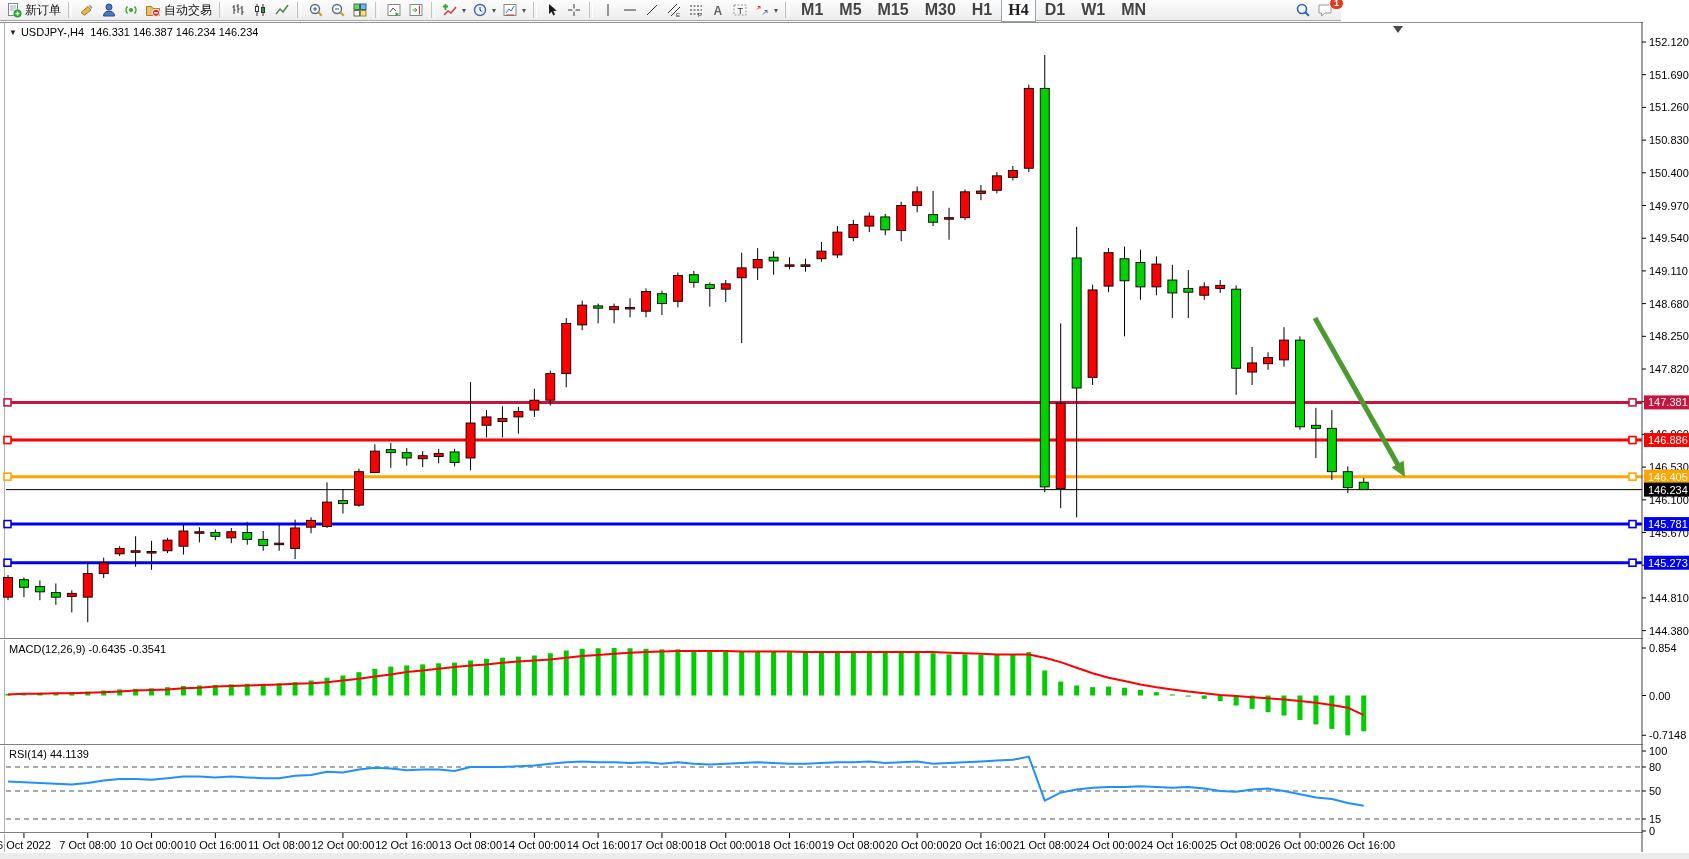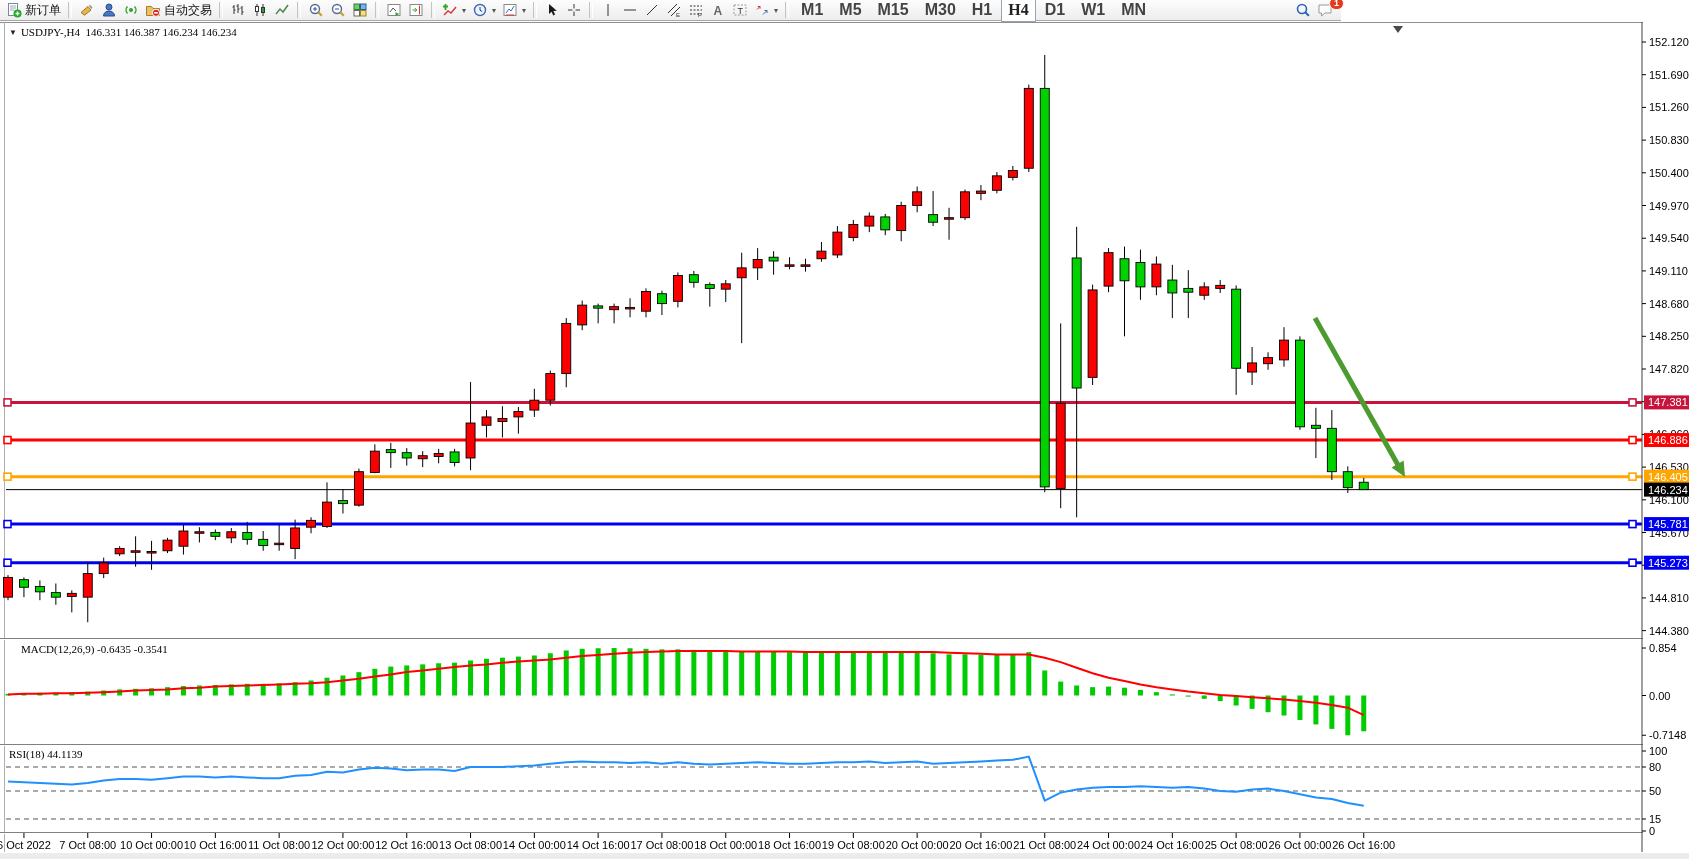--- a/index.html
+++ b/index.html
@@ -14,21 +14,21 @@
   .sep{width:2px;height:16px;border-left:1px solid #c3c3c3;border-right:1px solid #ffffff;margin:0 4px;}
   .cn{font-size:12px;color:#111;white-space:nowrap;}
   .caret{font-size:8px;color:#555;margin-left:1px;}
   .tf{font-weight:bold;font-size:16px;color:#444;padding:2px 6px;margin:8px 1px;border:1px solid transparent;}
   .tf.active{background:#fff;border:1px solid #97a5b3;color:#222;font-family:Liberation Serif, serif;}
   .spacer{flex:1;}
   .chatwrap{position:relative;}
   .badge{position:absolute;top:-4px;right:-6px;background:#e23c1e;color:#fff;font-size:9px;font-weight:bold;
          border-radius:7px;padding:0 4px;line-height:11px;border:1px solid #fff;}
   
-  .ovl{position:absolute;z-index:4;white-space:nowrap;font-size:11px;color:#000;font-family:Liberation Serif, serif;}
+  .ovl{position:absolute;z-index:4;white-space:nowrap;font-size:11px;color:#000;}
   .tri{font-size:8px;color:#222;margin-right:4px;vertical-align:1px;}
   #cv{position:absolute;left:0;top:0;z-index:1;}
 </style>
 </head>
 <body>
 
 <div class="app">
 
   <div class="toolbar">
     <div class="tbtn">
@@ -633,20 +633,20 @@
       <text x="1299.95" y="849" font-size="11" fill="#000" text-anchor="middle" font-family="&quot;Liberation Sans&quot;,&quot;DejaVu Sans&quot;,sans-serif">26 Oct 00:00</text>
       <line x1="1363.75" y1="833" x2="1363.75" y2="838" stroke="#000"></line>
       <text x="1363.75" y="849" font-size="11" fill="#000" text-anchor="middle" font-family="&quot;Liberation Sans&quot;,&quot;DejaVu Sans&quot;,sans-serif">26 Oct 16:00</text>
       <polygon points="1393,26 1403,26 1398,33" fill="#4a4a4a"></polygon>
       <rect x="0" y="853" width="1689" height="6" fill="#ececec"></rect>
     </svg>
 
   <div class="ovl" style="left:9px;top:26px;">
     <span class="tri">▼</span><span>USDJPY-,H4</span>&nbsp;&nbsp;<span>146.331 146.387 146.234 146.234</span>
   </div>
-  <div class="ovl" style="left:21px;top:643px;">
+  <div class="ovl" style="left:9px;top:643px;">
     <span>MACD(12,26,9)</span>&nbsp;<span>-0.6435 -0.3541</span>
   </div>
   <div class="ovl" style="left:9px;top:748px;">
-    <span>RSI(18)</span>&nbsp;<span>44.1139</span>
+    <span>RSI(14)</span>&nbsp;<span>44.1139</span>
   </div>
 
 </div>
 
 </body></html>

